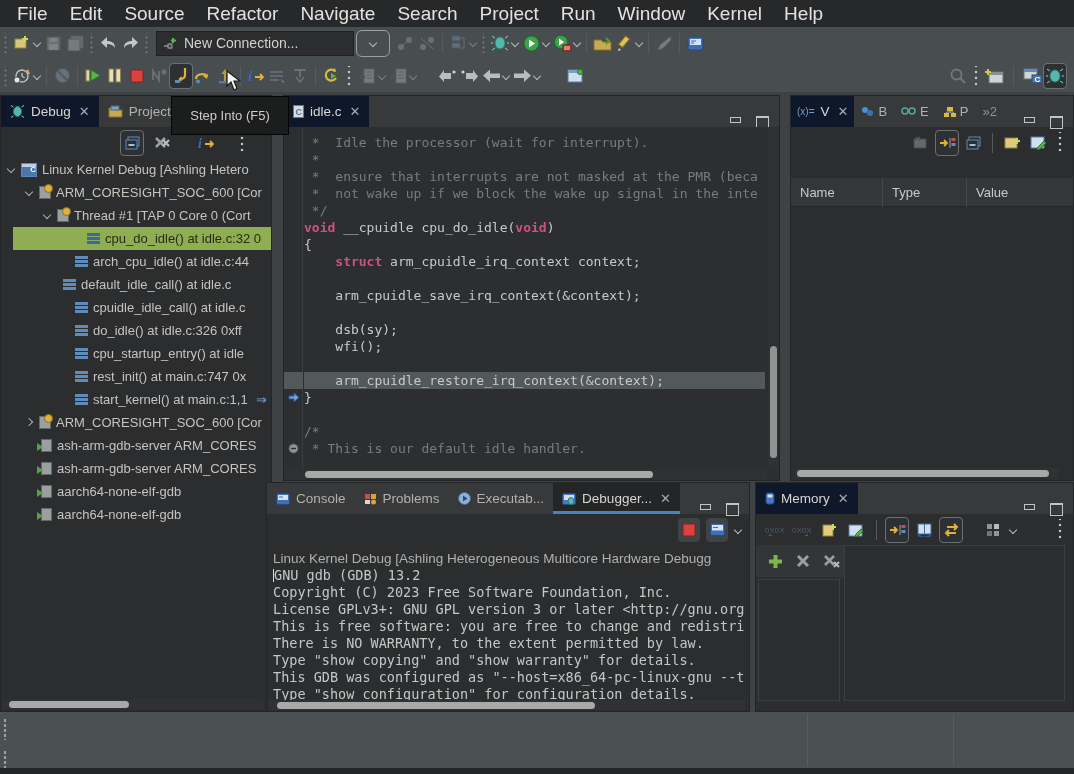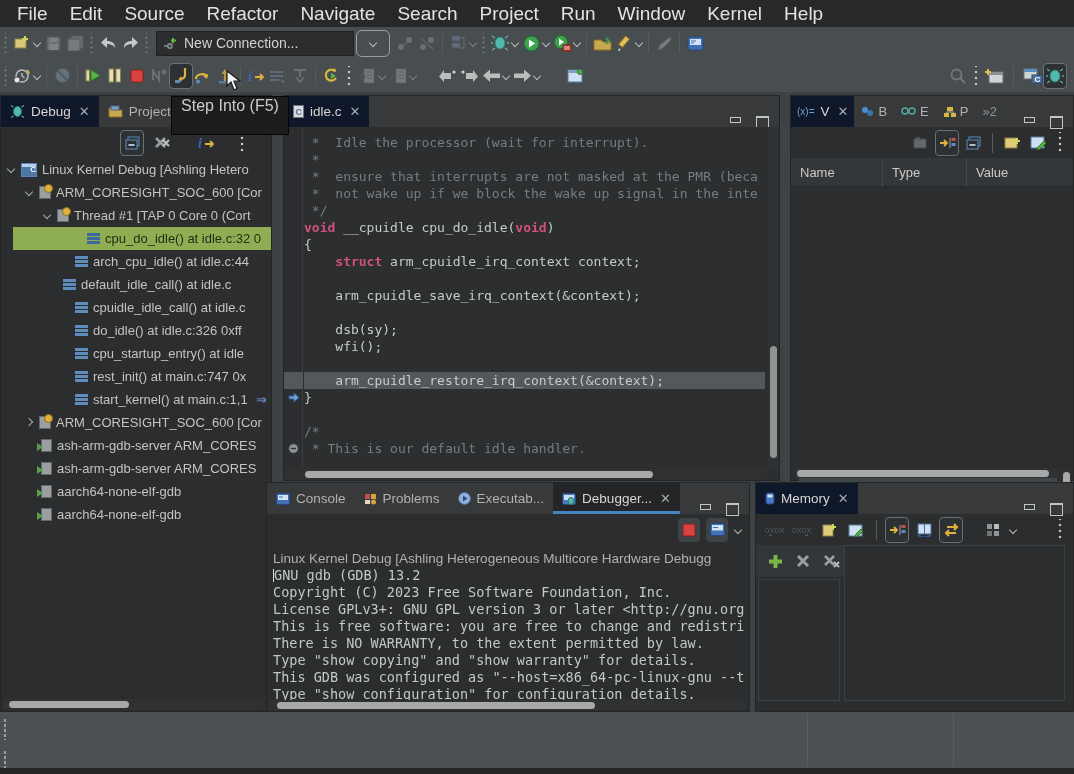--- a/index.html
+++ b/index.html
@@ -64,21 +64,21 @@
   .cl .k { color:#d0517e; font-weight:bold; }
   .cl.cur { background:#53585b; }
   .cl.cur::before { content:""; position:absolute; left:-20px; top:0; width:19px; height:17px; background:#53585b; }
   .gmark { position:absolute; width:19px; text-align:center; }
   .scroll-h { position:absolute; height:10px; background:#2f3133; }
   .scroll-h .thumb { position:absolute; top:2px; height:7px; background:#a6a9a8; border-radius:4px; }
   .scroll-v { position:absolute; width:10px; background:#2f3133; }
   .scroll-v .thumb { position:absolute; left:2px; width:7px; background:#8f9493; border-radius:4px; }
 
   
-  .cols { height:29px; background:#34373a; border-bottom:1px solid #232527; display:flex; align-items:center; color:#ccc9c4; flex:0 0 auto; }
+  .cols { height:29px; background:#34373a; border-bottom:1px solid #232527; display:flex; align-items:center; color:#ccc9c4; flex:0 0 auto;margin-top:20px; }
   .colh { padding-left:9px; border-right:1px solid #45494b; height:29px; display:flex; align-items:center; }
   .details { position:absolute; left:8px; right:16px; top:282px; height:84px; background:#3f4649; }
   .tabmini { display:flex; align-items:center; gap:4px; padding:0 7px; height:31px; color:#b3b1ad; }
 
   
   .ctext { position:absolute; left:6px; top:5px; right:4px; font-family:"DejaVu Sans Mono",monospace; font-size:13.5px; color:#c3c8c7; line-height:17px; white-space:pre; overflow:hidden; }
   .ctitle { font-family:"Liberation Sans",sans-serif; font-size:13.5px; color:#b2b0ad; }
   .caret { display:inline-block; width:1px; height:13px; background:#dadedd; vertical-align:-2px; }
   .tab.dbgsel { background:#232527; color:#d8d6d2; box-shadow:inset 0 -3px 0 #4584c0; }
 
@@ -88,21 +88,21 @@
   .monitors { position:absolute; left:2px; top:34px; width:82px; bottom:10px; background:#2b2d2f; border:1px solid #3c4042; }
   .renders { position:absolute; left:88px; top:0px; right:8px; bottom:10px; background:#2b2d2f; border:1px solid #3c4042; }
 
   
   .trim { position:absolute; left:0; top:712px; width:1074px; height:56px; background:#4b5153; }
   .trim .vline { position:absolute; top:2px; bottom:2px; width:1px; background:#585e60; }
   .trim .grips { position:absolute; left:2px; width:6px; height:22px; background:radial-gradient(circle,#9aa0a0 1.2px,transparent 1.4px); background-size:6px 5px; background-repeat:repeat-y; }
   .bstrip { position:absolute; left:0; top:768px; width:1074px; height:6px; background:#232527; }
 
   
-  .tooltip { position:absolute; left:171px; top:96px; width:118px; height:39px; background:#1c1d1d; border:1px solid #060606; color:#cfccc8; display:flex; justify-content:center; font-size:16px; z-index:50; }
+  .tooltip { position:absolute; left:171px; top:96px; width:118px; height:39px; background:#1c1d1d; border:1px solid #060606; color:#cfccc8; display:flex; align-items:center; justify-content:center; font-size:13px; z-index:50; }
   .cursor { position:absolute; left:226px; top:70px; z-index:60; }
 
   svg { display:block; }
 </style>
 </head>
 <body>
 
 <div class="menubar" id="menubar">
     <span class="mi">File</span>
     <span class="mi">Edit</span>

